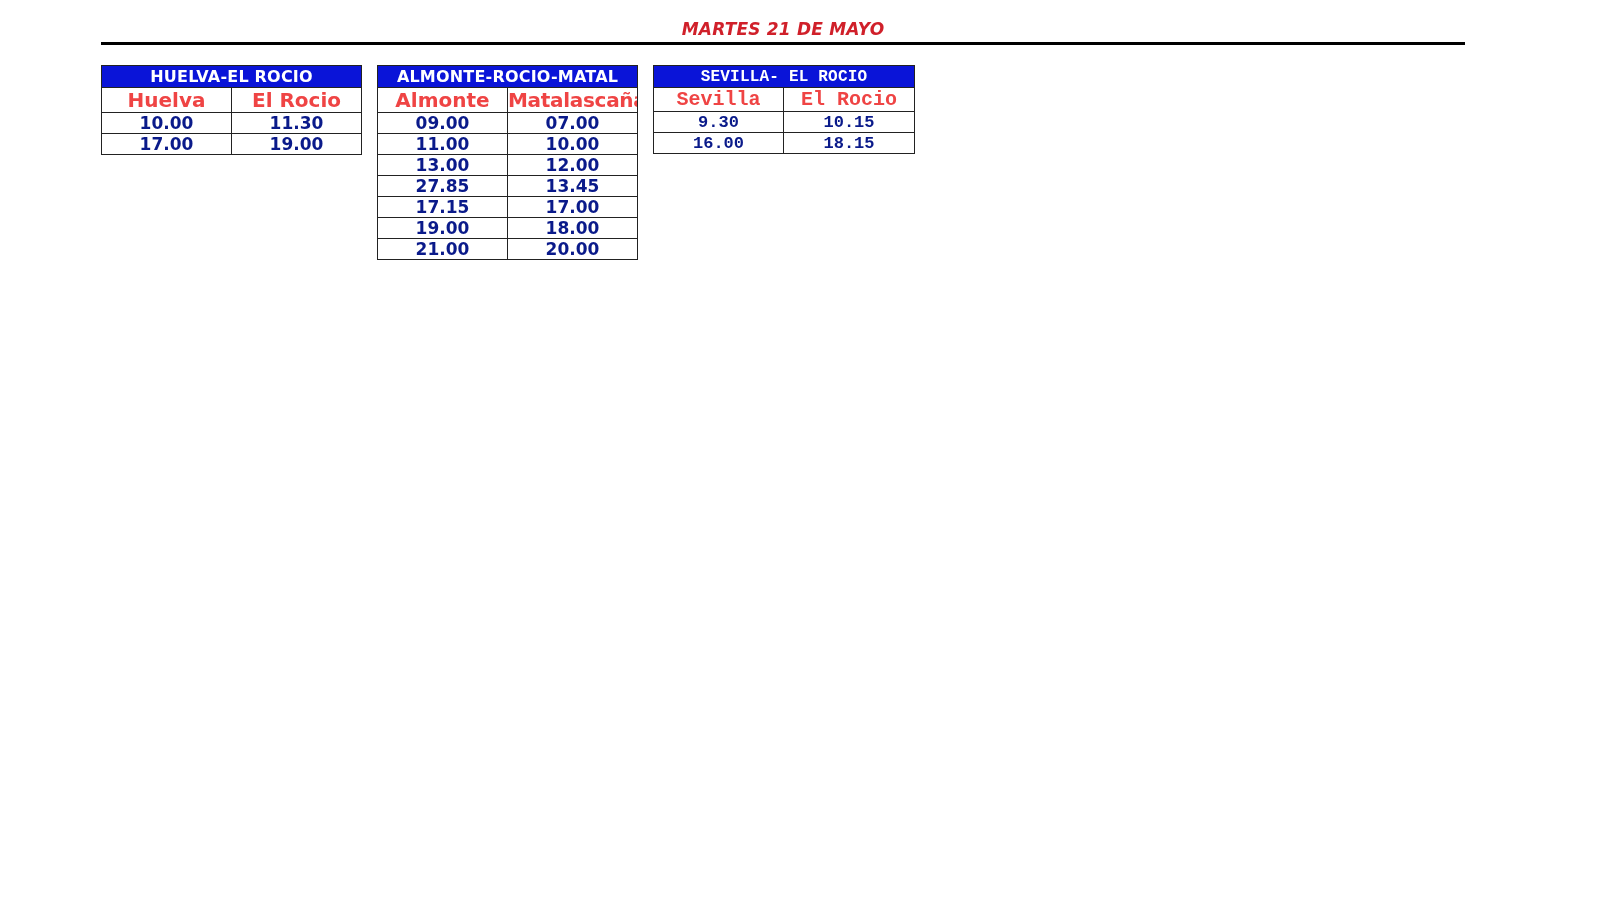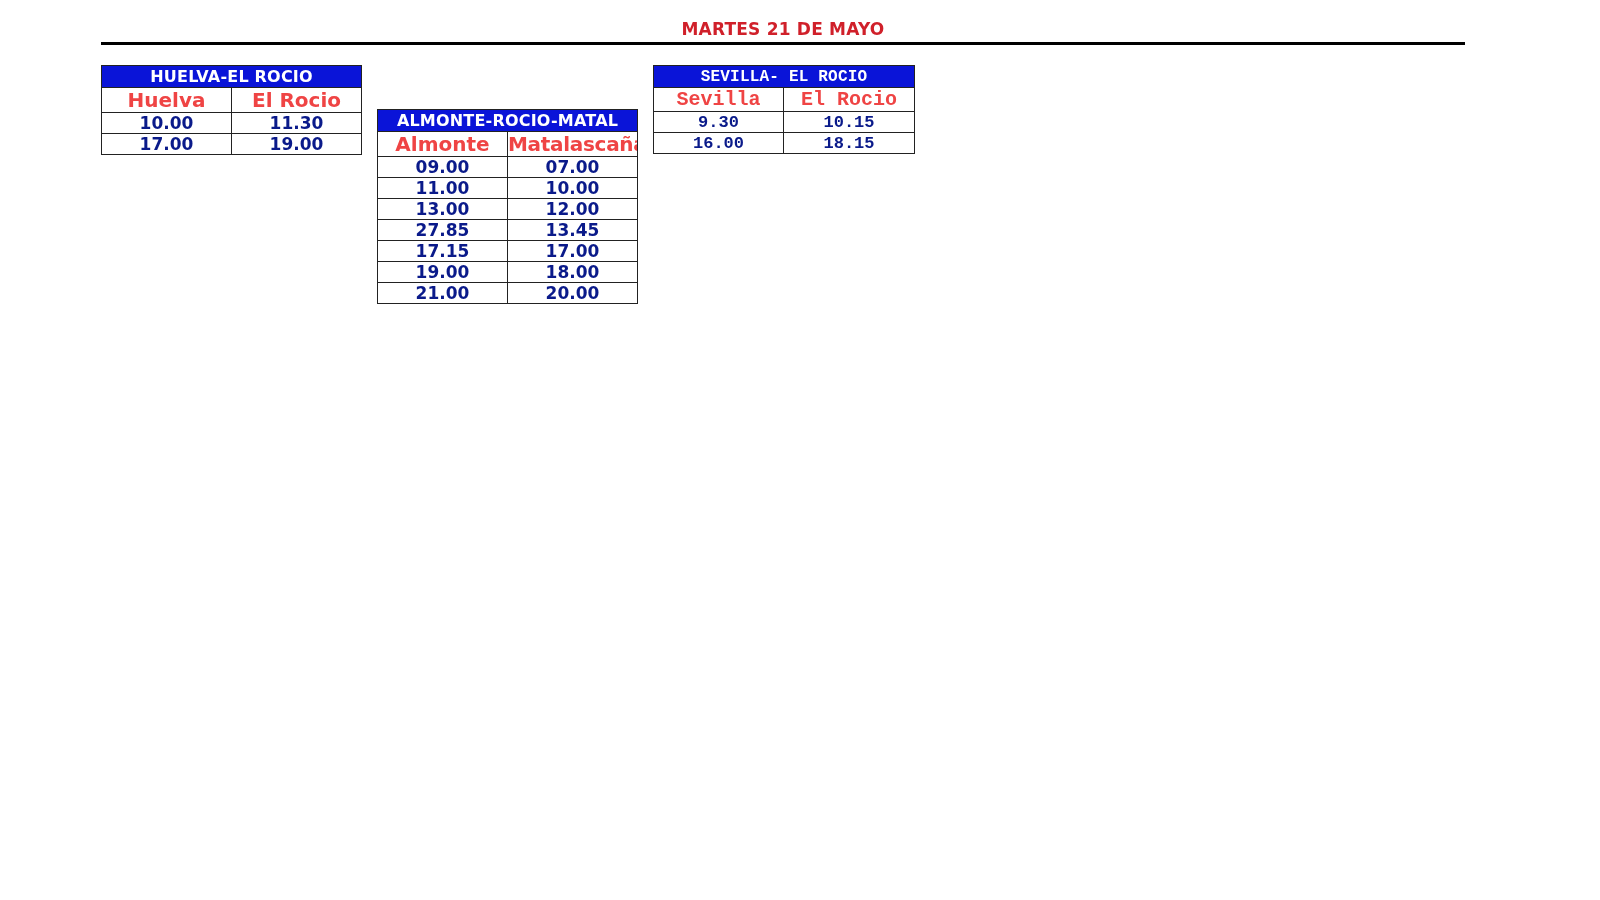--- a/index.html
+++ b/index.html
@@ -17,20 +17,21 @@
     .title {
       position: absolute;
       left: 0;
       width: 1566px;
       top: 19px;
       text-align: center;
       color: #d0202a;
       font-weight: bold;
       font-size: 17px;
       letter-spacing: 0.2px;
+      font-style: italic;
     }
     .rule {
       position: absolute;
       left: 101px;
       top: 42px;
       width: 1364px;
       height: 3px;
       background: #000000;
     }
     table.sched {
@@ -58,21 +59,21 @@
     table.sched td.sub {
       color: #ef4444;
       font-size: 20px;
       height: 21px;
     }
     table.sched td.time {
       color: #0a1a8a;
       font-size: 17px;
     }
     #t1 { left: 101px; width: 260px; border-radius: 25px; }
-    #t2 { left: 377px; width: 260px; margin-top: 44px; }
+    #t2 { left: 377px; width: 260px; }
     #t3 { left: 653px; width: 261px; font-family: Liberation Mono, monospace; }
     .note {
       position: absolute;
       left: 105px;
       top: 305px;
       color: #d0202a;
       font-weight: bold;
       font-size: 16.5px;
       line-height: 22.5px;
     }

